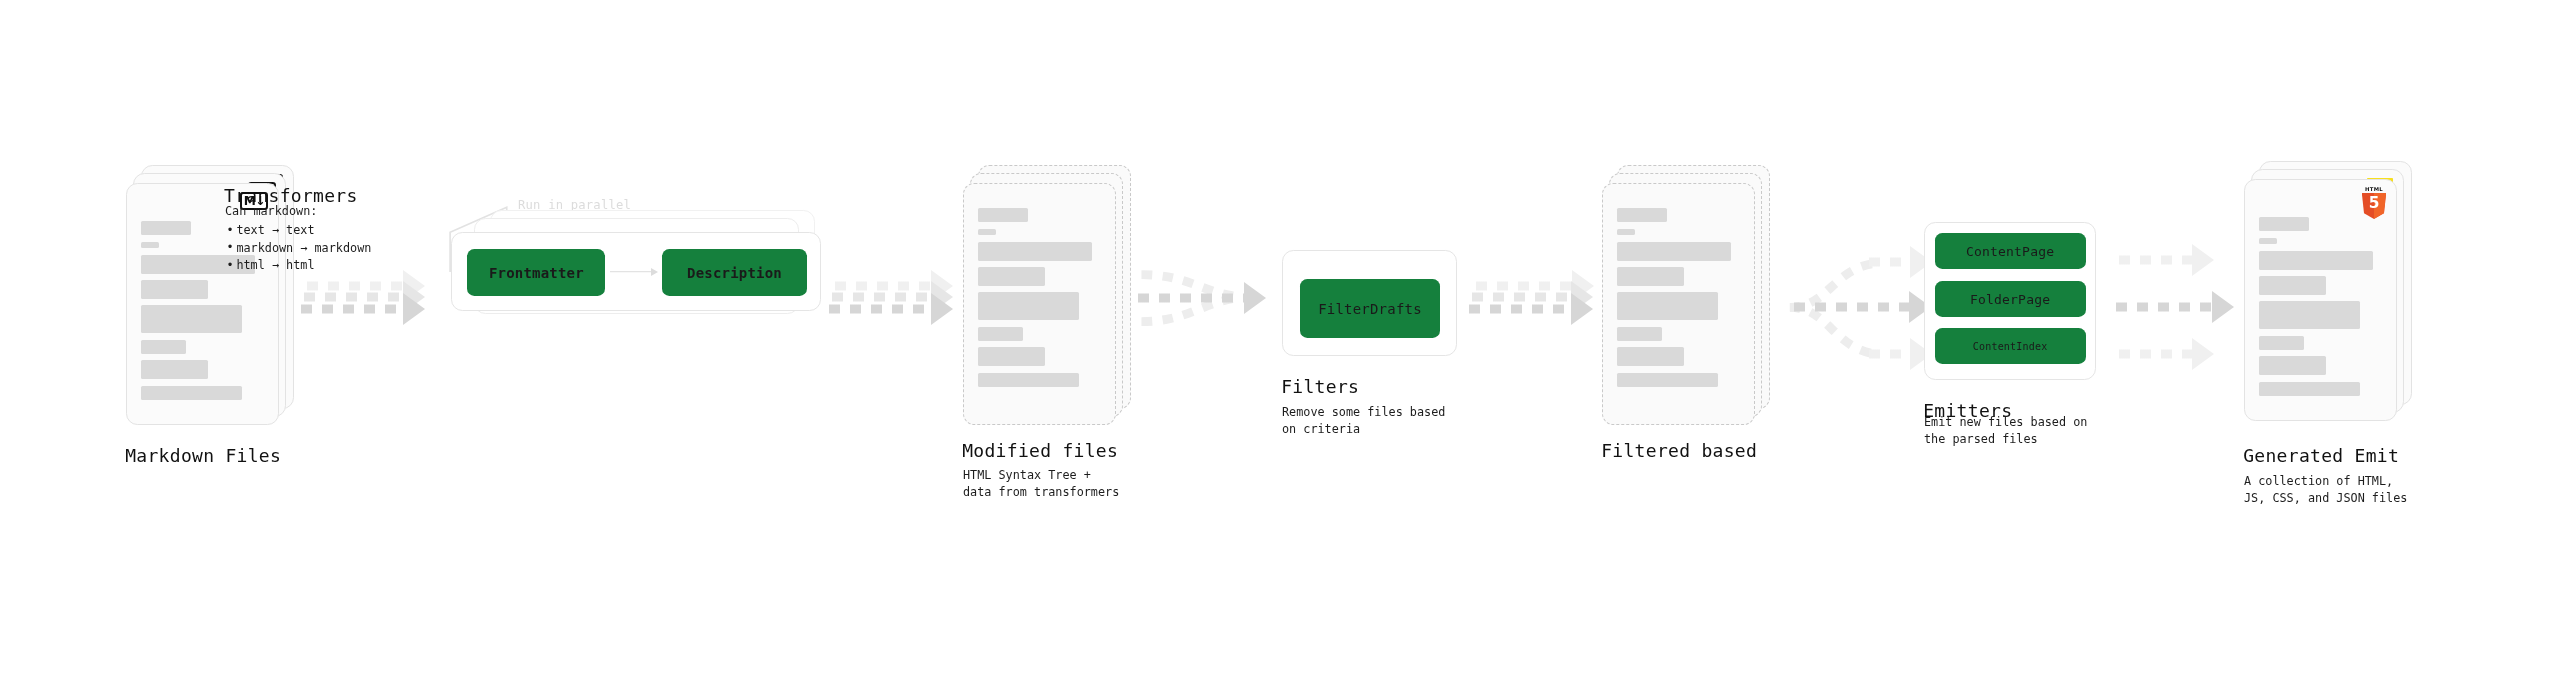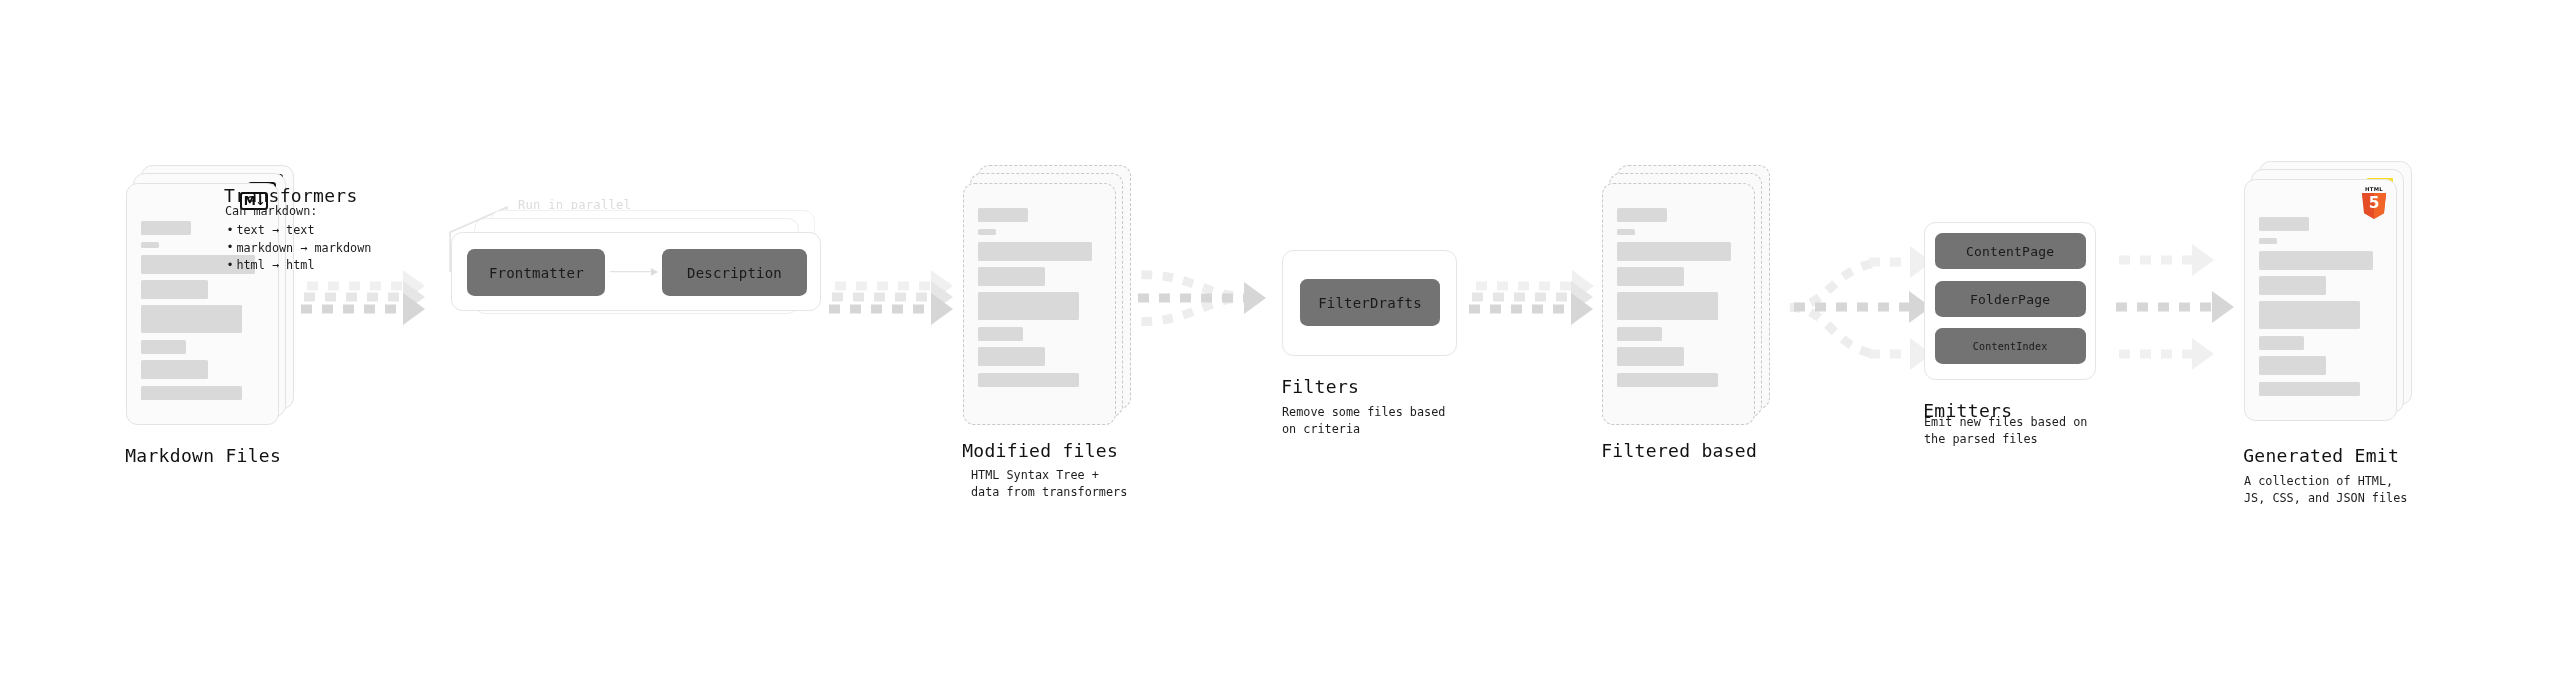--- a/index.html
+++ b/index.html
@@ -91,21 +91,21 @@
   .group-stack { position: relative; }
   .group-box {
     position: absolute;
     border: 1.3px solid #e5e5e5;
     border-radius: 11.4px;
     background: #ffffff;
   }
 
   .chip {
     position: absolute;
-    background: #737373;
+    background: #15803d;
     border-radius: 7.3px;
     display: flex; align-items: center; justify-content: center;
     font-size: 14px; color: #1a1a1a; letter-spacing: 0.2px;
     white-space: nowrap;
   }
   .chip.ghost1 { background: #e3e3e3; }
   .chip.ghost2 { background: #ececec; }
 
   
   .title {
@@ -218,21 +218,21 @@
     </div>
   </div>
 
   <div class="node" style="left:443px; top:187px;">
 
     <svg class="overlay" width="244" height="89" viewBox="0 0 300 110">
       <path d="M 8 105 L 8 56 L 78 25 L 78 50" fill="none" stroke="#e2e2e2" stroke-width="2"></path>
     </svg>
     <div class="parallel-label" style="left:75px; top:11.4px;">Run in parallel</div>
 
-    <div class="group-stack" style="width:382px; height:130px;">
+    <div class="group-stack" style="width:382px; height:130px;font-weight:bold;">
 
       <div class="group-box" style="left:47px; top:23px;  width:325px; height:96px; border-color:#f1f1f1;"></div>
       <div class="group-box" style="left:31px; top:31px;  width:325px; height:96px; border-color:#ededed;"></div>
 
       <div class="chip ghost2" style="left:65px;  top:47px;  width:110px; height:47px;"></div>
       <div class="chip ghost1" style="left:53px;  top:59px;  width:118px; height:50px;"></div>
       <div class="chip ghost2" style="left:223px; top:47px;  width:110px; height:47px;"></div>
       <div class="chip ghost1" style="left:213px; top:59px;  width:120px; height:50px;"></div>
 
       <div class="mini-arrow" style="left:169px; top:44px; width:42px; color:#ededed;">
@@ -293,39 +293,39 @@
         <div class="skel" style="left:14px; top:45px;  width:18px;  height:5.7px;"></div>
         <div class="skel" style="left:14px; top:58px;  width:114px; height:18.7px;"></div>
         <div class="skel" style="left:14px; top:83px; width:67px;  height:18.7px;"></div>
         <div class="skel" style="left:14px; top:108px; width:101px; height:28.4px;"></div>
         <div class="skel" style="left:14px; top:143px; width:45px;  height:14px;"></div>
         <div class="skel" style="left:14px; top:163px; width:67px;  height:18.7px;"></div>
         <div class="skel" style="left:14px; top:189px; width:101px; height:14px;"></div>
       </div>
     </div>
     <div class="title" style="left:-0.8px; top:275px;">Modified files</div>
-    <div class="subtitle" style="left:8px; top:302px;">HTML Syntax Tree +
+    <div class="subtitle" style="left:0px; top:302px;">HTML Syntax Tree +
 data from transformers</div>
   </div>
 
   <div>
     <svg class="overlay" style="left:1138px; top:252px;" width="138" height="89" viewBox="0 0 170 110">
       <path d="M 4 28 C 60 28, 80 50, 122 55" fill="none" stroke="#ededed" stroke-width="11" stroke-dasharray="13 13" stroke-linecap="butt"></path>
       <path d="M 4 86 C 60 86, 80 62, 122 57" fill="none" stroke="#ededed" stroke-width="11" stroke-dasharray="13 13" stroke-linecap="butt"></path>
     </svg>
     <div class="arrow a-strong" style="left:1138px; top:282px; width:130px;">
       <div class="shaft" style="width:107px;"></div>
         <div class="head" style="left:106px;"></div>
     </div>
   </div>
 
   <div class="node" style="left:1282px; top:250px;">
     <div class="group-stack" style="width:175px; height:106px;">
       <div class="group-box" style="left:0px; top:0px; width:175px; height:106px;"></div>
-      <div class="chip" style="left:18px; top:29px; width:140px; height:47px;">FilterDrafts</div>
+      <div class="chip" style="left:18px; top:29px; width:140px; height:59px;">FilterDrafts</div>
     </div>
     <div class="title" style="left:-0.8px; top:126px;">Filters</div>
     <div class="subtitle" style="left:0px; top:154px;">Remove some files based
 on criteria</div>
   </div>
 
   <div>
     <div class="arrow a-faint" style="left:1476px; top:270px; width:120px;">
       <div class="shaft" style="width:98px;"></div>
         <div class="head" style="left:96px;"></div>

